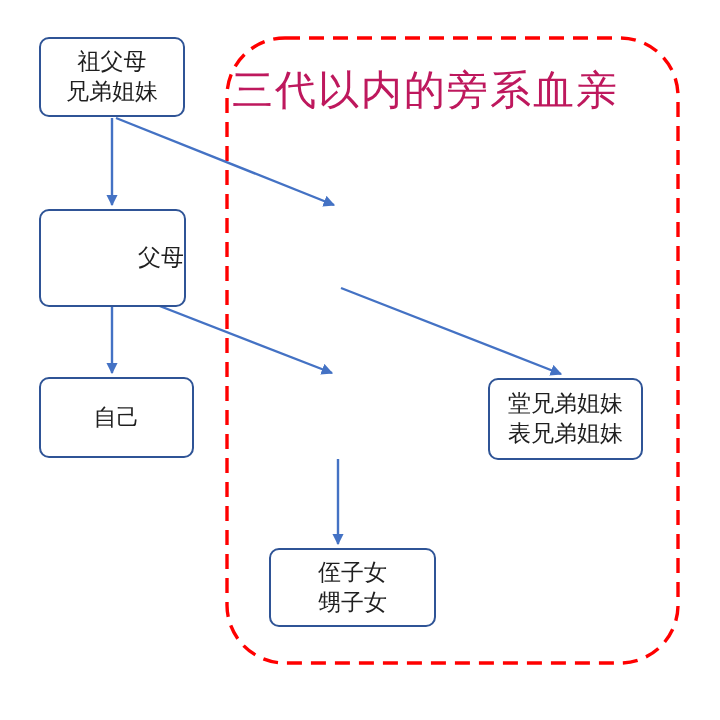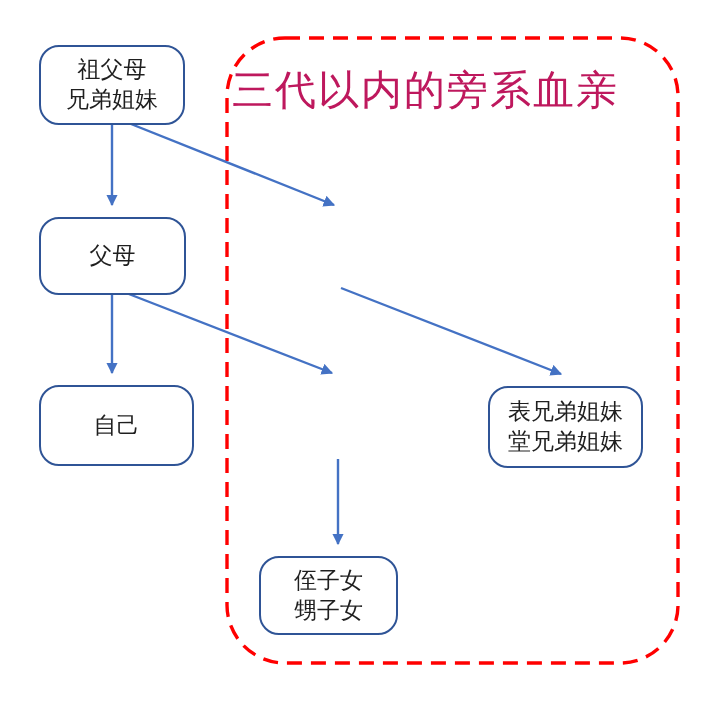--- a/index.html
+++ b/index.html
@@ -30,39 +30,38 @@
     letter-spacing: 2px;
     color: #be185d;
     white-space: nowrap;
     line-height: 1.2;
   }
   .node {
     position: absolute;
     box-sizing: border-box;
     background: #ffffff;
     border: 2.5px solid #2F5496;
-    border-radius: 20px;
+    border-radius: 10px;
     display: flex;
     flex-direction: column;
     align-items: center;
     justify-content: center;
     color: #1f1f1f;
     font-size: 23px;
     line-height: 1.3;
     text-align: center;
-    margin-top: 8px;
   }
   .node span { display: block; }
   .n-grandparents { left: 39px;  top: 37px;  width: 146px; height: 80px; }
-  .n-parents      { left: 39px;  top: 209px; width: 147px; height: 78px; }
+  .n-parents      { left: 39px;  top: 209px; width: 147px; height: 98px; align-items: flex-end; }
   .n-uncles       { left: 266px; top: 209px; width: 147px; height: 78px; }
   .n-self         { left: 39px;  top: 377px; width: 155px; height: 81px; }
   .n-siblings     { left: 266px; top: 377px; width: 147px; height: 81px; }
   .n-cousins      { left: 488px; top: 378px; width: 155px; height: 82px; }
-  .n-nephews      { left: 259px; top: 548px; width: 139px; height: 79px; }
+  .n-nephews      { left: 269px; top: 548px; width: 167px; height: 79px; }
 </style>
 </head>
 <body>
 
 <div class="canvas">
 
   <svg class="layer" width="720" height="720" viewBox="0 0 720 720">
     <defs>
       <marker id="arrow" viewBox="0 0 10 10" refX="9" refY="5" markerWidth="4.8" markerHeight="4.8" orient="auto-start-reverse">
         <path d="M0,0 L10,5 L0,10 z" fill="#4472C4"></path>
@@ -90,22 +89,22 @@
     <span>父母</span>
   </div>
 
 
   <div class="node n-self">
     <span>自己</span>
   </div>
 
 
   <div class="node n-cousins">
+    <span>堂兄弟姐妹</span>
     <span>表兄弟姐妹</span>
-    <span>堂兄弟姐妹</span>
   </div>
 
   <div class="node n-nephews">
     <span>侄子女</span>
     <span>甥子女</span>
   </div>
 
 </div>
 
 </body></html>

